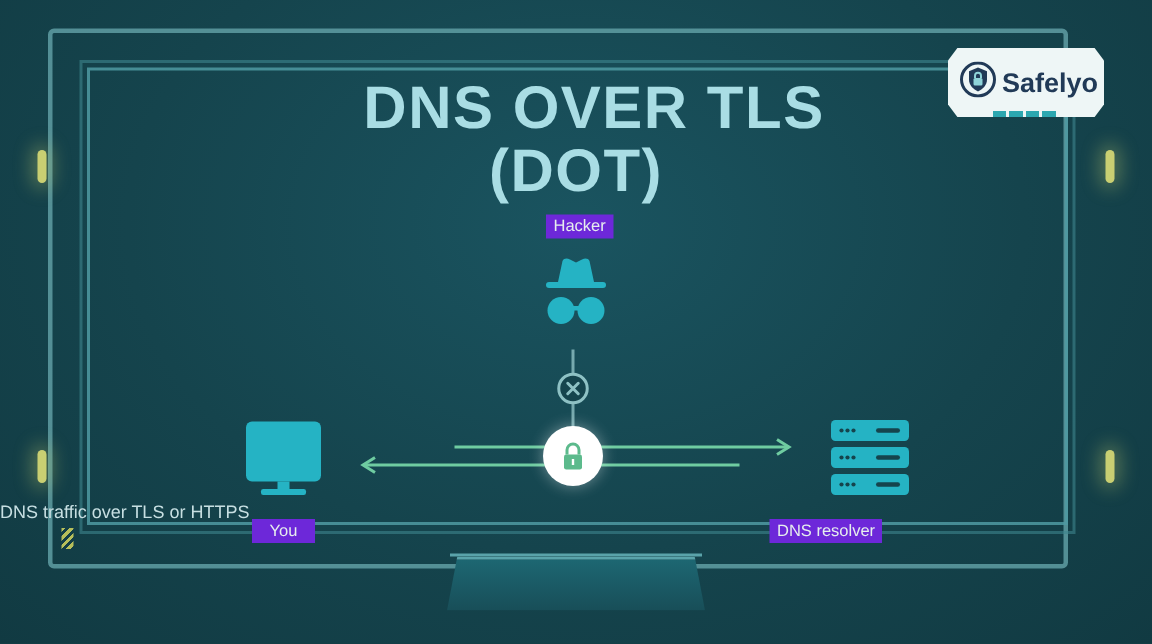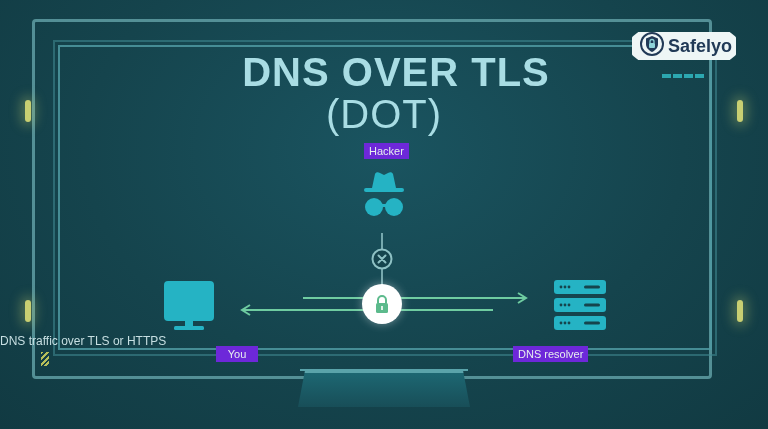--- a/index.html
+++ b/index.html
@@ -7,23 +7,23 @@
   .bg { position:absolute; inset:0; background: radial-gradient(ellipse at 50% 35%, #1a5460 0%, #15444d 55%, #113a42 100%); }
   .frame-outer { position:absolute; left:32px; top:19px; width:680px; height:360px; border:3px solid #5f9ea3; border-radius:4px; box-sizing:border-box; opacity:.85; }
   .frame-inner { position:absolute; left:58px; top:45px; width:654px; height:305px; border:2px solid #4f9aa2; box-sizing:border-box; opacity:.85; }
   .frame-inner2 { position:absolute; left:53px; top:40px; width:664px; height:316px; border:2px solid #3d858e; box-sizing:border-box; opacity:.6; }
   .glow { position:absolute; width:6px; height:22px; background:#c9cf72; border-radius:3px; box-shadow:0 0 12px 4px rgba(200,210,110,.35); }
   .stripes { position:absolute; left:41px; top:352px; width:8px; height:14px; background:repeating-linear-gradient(135deg,#b7bf5a 0 2px,transparent 2px 4px); }
   .bottom-tab { position:absolute; left:298px; top:371px; width:172px; height:34px; background:linear-gradient(#1d6772,#184e58); clip-path:polygon(4% 0,96% 0,100% 100%,0 100%); border-top:2px solid #5aa3aa; }
   .bottom-tab-line { position:absolute; left:300px; top:369px; width:168px; height:2px; background:#5aa3aa; }
   .title { position:absolute; left:0; width:768px; text-align:center; color:#a9dde4; }
   .title-main { top:50px; font-size:40px; font-weight:bold; letter-spacing:1px;margin-left:12px; }
-  .title-sub { top:92px; font-size:40px; font-weight:normal; letter-spacing:1px; }
+  .title-sub { top:92px; font-size:40px; font-weight:bold; letter-spacing:1px; }
   .label { position:absolute; background:#6d28d9; color:#e6eeee; font-size:11px; padding:2px 5px; line-height:12px; }
-  .logo { position:absolute; left:632px; top:32px; width:104px; height:28px; background:#eef6f6; border-radius:6px; clip-path:polygon(6% 0,94% 0,100% 18%,100% 82%,94% 100%,6% 100%,0 82%,0 18%); display:flex; align-items:center; padding-left:8px; box-sizing:border-box; }
+  .logo { position:absolute; left:632px; top:32px; width:104px; height:46px; background:#eef6f6; border-radius:6px; clip-path:polygon(6% 0,94% 0,100% 18%,100% 82%,94% 100%,6% 100%,0 82%,0 18%); display:flex; align-items:center; padding-left:8px; box-sizing:border-box; }
   .logo-text { color:#213a57; font-weight:bold; font-size:18px; margin-left:4px; }
   .logo-bar { position:absolute; left:662px; top:74px; width:44px; height:4px; background:repeating-linear-gradient(90deg,#2ca7b0 0 9px,transparent 9px 11px); }
   .caption { position:absolute; left:0; width:768px; top:334px; text-align:left; color:#c7dfe2; font-size:12px; }
 </style>
 </head>
 <body>
 
 <div class="bg"></div>
 <div class="frame-outer"></div>
 <div class="frame-inner2"></div>
@@ -78,21 +78,21 @@
   <path d="M4 9 V6 A4 4 0 0 1 12 6 V9" fill="none" stroke="#5cba8c" stroke-width="2"></path>
   <rect x="2" y="9" width="12" height="10" rx="1.5" fill="#5cba8c"></rect>
   <rect x="7.2" y="12" width="1.6" height="4" fill="#fff"></rect>
 </svg>
 
 <svg style="position:absolute;left:162px;top:280px;" width="54" height="52" viewBox="0 0 54 52">
   <rect x="2" y="1" width="50" height="40" rx="4" fill="#25b3c4"></rect>
   <rect x="23" y="41" width="8" height="6" fill="#25b3c4"></rect>
   <rect x="12" y="46" width="30" height="4" rx="1.5" fill="#25b3c4"></rect>
 </svg>
-<div class="label" style="left:168px;top:346px;width:32px;text-align:center;margin-left:48px;">You</div>
+<div class="label" style="left:168px;top:346px;width:32px;text-align:center;">You</div>
 
 <svg style="position:absolute;left:552px;top:279px;" width="56" height="52" viewBox="0 0 56 52">
   <rect x="2" y="1" width="52" height="14" rx="3" fill="#25b3c4"></rect>
   <rect x="2" y="19" width="52" height="14" rx="3" fill="#25b3c4"></rect>
   <rect x="2" y="37" width="52" height="14" rx="3" fill="#25b3c4"></rect>
   <g fill="#15444d">
     <circle cx="9" cy="8" r="1.4"></circle>
       <circle cx="13" cy="8" r="1.4"></circle>
       <circle cx="17" cy="8" r="1.4"></circle>
     <rect x="32" y="6.5" width="16" height="3" rx="1.5"></rect>

